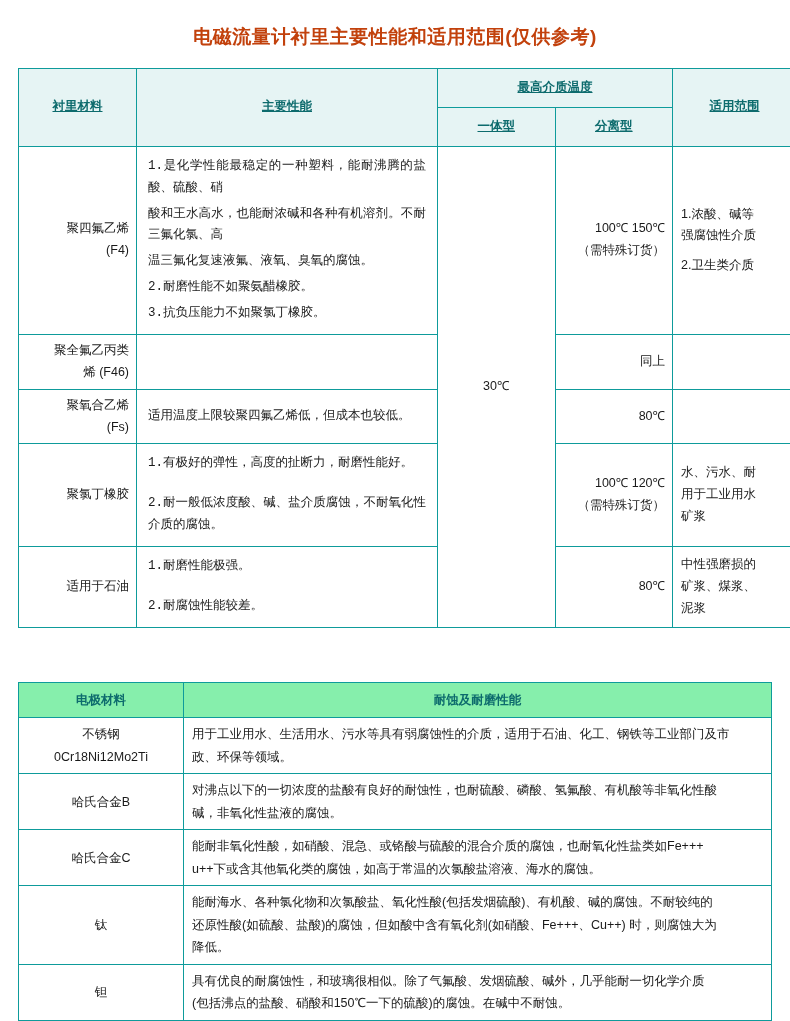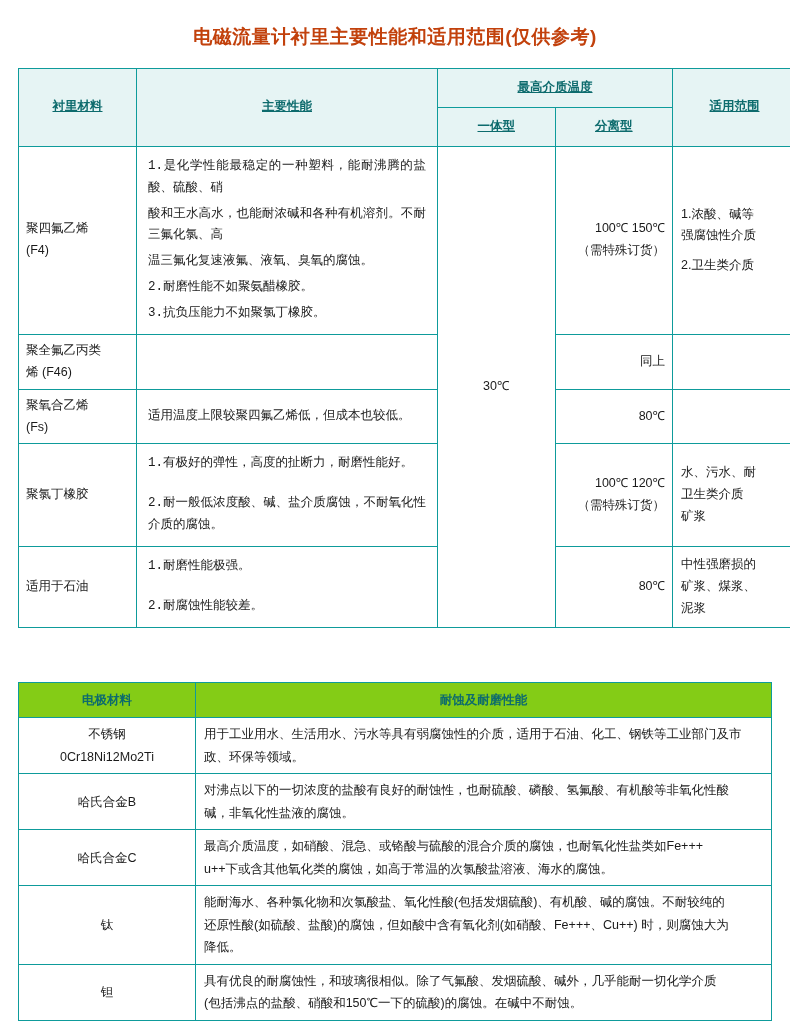--- a/index.html
+++ b/index.html
@@ -45,21 +45,21 @@
     color: #0d6b6d;
     font-weight: bold;
     text-align: center;
     padding: 8px 6px;
     text-decoration: underline;
   }
   .t1 .cell-left {
     text-align: left;
   }
   .t1 .mat {
-    text-align: left;
+    text-align: right;
     font-weight: normal;
   }
   .t1 .mat div { white-space: nowrap; }
   .t1 .props p {
     margin: 4px;
     text-align: justify;
     font-family: Liberation Mono, monospace;
   }
   .t1 .temp {
     text-align: center;
@@ -81,25 +81,25 @@
     width: 754px;
   }
   .t2 td {
     border: 1px solid #0e9b9b;
     font-size: 12.5px;
     line-height: 1.8;
     vertical-align: middle;
     padding: 5px 8px;
   }
   .t2 thead td {
-    background: #84cc16;
+    background: #86efac;
     color: #0d6b6d;
     font-weight: bold;
     text-align: center;
-    padding: 6px 18px;
+    padding: 6px 12px;
   }
   .t2 .elec {
     text-align: center;
   }
   .t2 .elec div { white-space: nowrap; }
   .t2 .desc p { margin: 0; }
 </style>
 </head>
 <body>
 
@@ -181,21 +181,21 @@
           <p>1.有极好的弹性，高度的扯断力，耐磨性能好。</p>
           <p style="height:10px">&nbsp;</p>
           <p>2.耐一般低浓度酸、碱、盐介质腐蚀，不耐氧化性介质的腐蚀。</p>
         </td>
         <td class="temp">
           <span class="sub">100℃ 120℃</span>
           <span class="sub">（需特殊订货）</span>
         </td>
         <td class="scope">
           <p>水、污水、耐</p>
-          <p>卫生类介质</p>
+          <p>用于工业用水</p>
           <p>矿浆</p>
         </td>
       </tr>
 
       <tr>
         <td class="mat">
           <div>适用于石油</div>
         </td>
         <td class="props cell-left">
           <p>1.耐磨性能极强。</p>
@@ -241,21 +241,21 @@
         <td class="desc">
           <p>对沸点以下的一切浓度的盐酸有良好的耐蚀性，也耐硫酸、磷酸、氢氟酸、有机酸等非氧化性酸</p>
           <p>碱，非氧化性盐液的腐蚀。</p>
         </td>
       </tr>
       <tr>
         <td class="elec">
           <div>哈氏合金C</div>
         </td>
         <td class="desc">
-          <p>最高介质温度，如硝酸、混急、或铬酸与硫酸的混合介质的腐蚀，也耐氧化性盐类如Fe+++</p>
+          <p>能耐非氧化性酸，如硝酸、混急、或铬酸与硫酸的混合介质的腐蚀，也耐氧化性盐类如Fe+++</p>
           <p>u++下或含其他氧化类的腐蚀，如高于常温的次氯酸盐溶液、海水的腐蚀。</p>
         </td>
       </tr>
       <tr>
         <td class="elec">
           <div>钛</div>
         </td>
         <td class="desc">
           <p>能耐海水、各种氯化物和次氯酸盐、氧化性酸(包括发烟硫酸)、有机酸、碱的腐蚀。不耐较纯的</p>
           <p>还原性酸(如硫酸、盐酸)的腐蚀，但如酸中含有氧化剂(如硝酸、Fe+++、Cu++) 时，则腐蚀大为</p>

